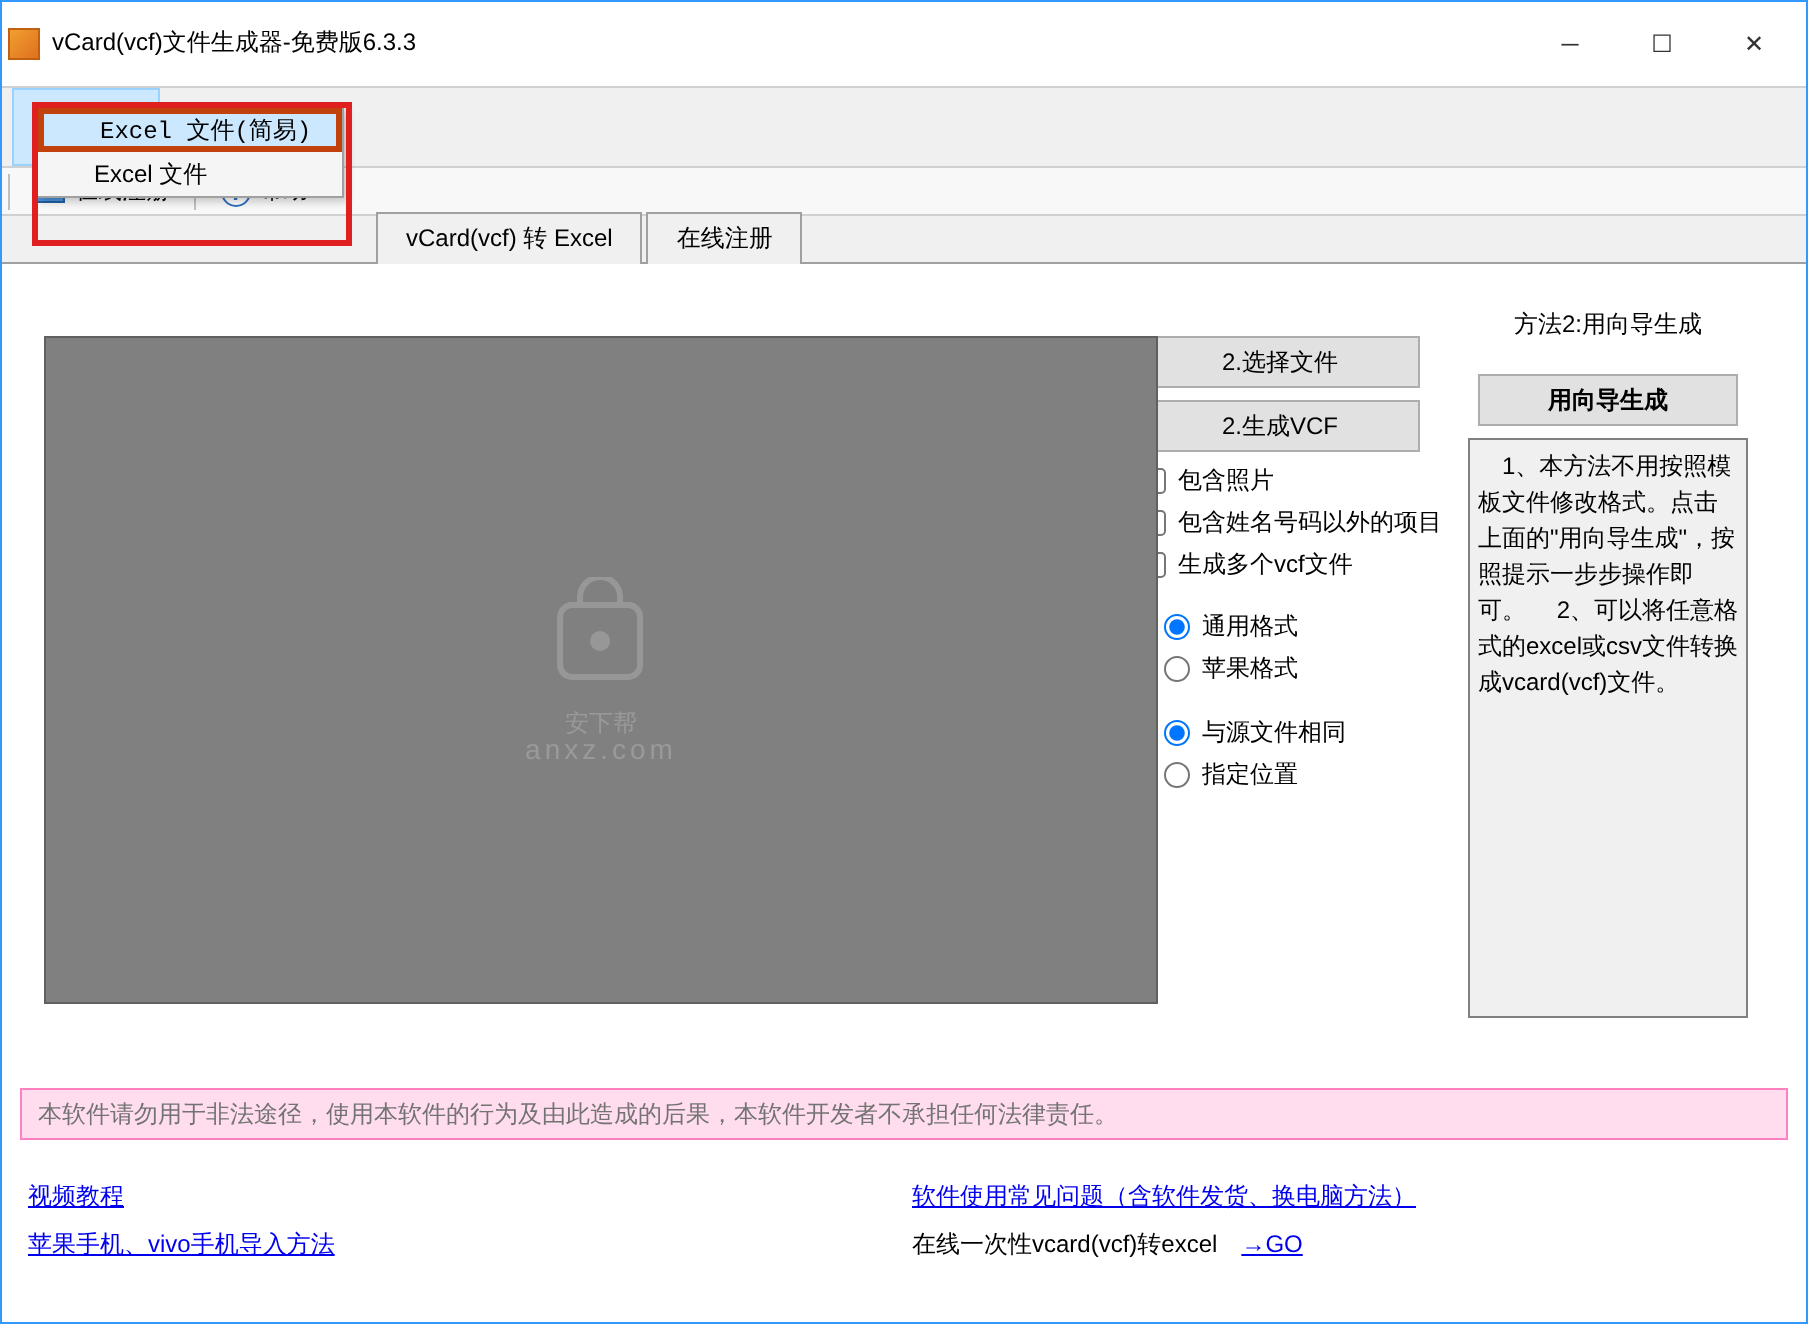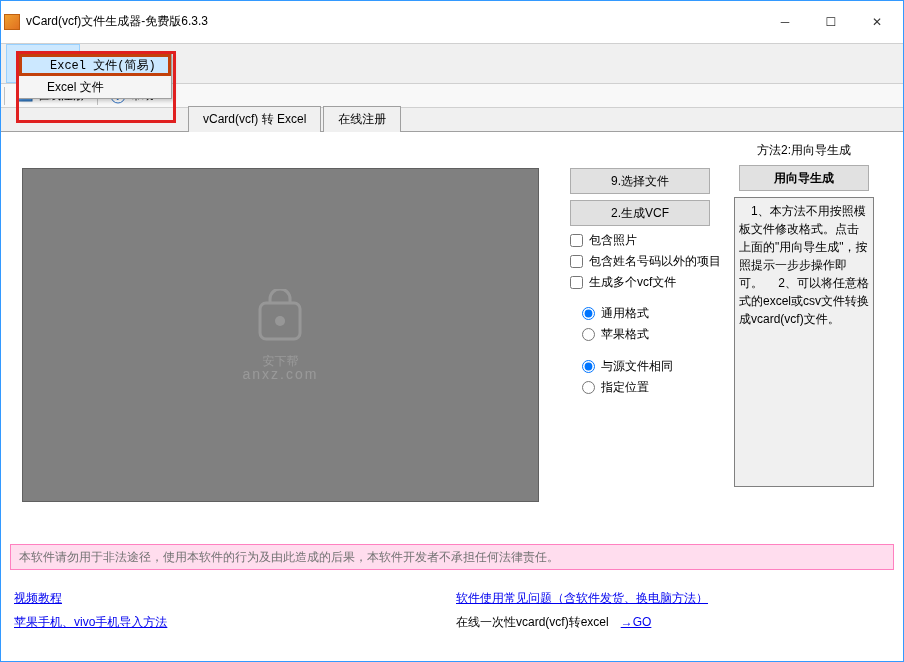--- a/index.html
+++ b/index.html
@@ -24,34 +24,34 @@
 .toolbar .tbtn { display: flex; align-items: center; gap: 4px; padding: 0 4px; }
 .tbicon { width: 16px; height: 16px; display: inline-block; }
 .tbsep { width: 1px; height: 18px; background: #c0c0c0; margin: 0 4px; }
 
 .tabstrip { height: 24px; background: #f0f0f0; border-bottom: 1px solid #a0a0a0; display: flex; align-items: flex-end; padding-left: 188px; }
 .tab { padding: 4px 14px; border: 1px solid #a0a0a0; border-bottom: none; background: #f0f0f0; margin-right: 2px; position: relative; top: 1px; }
 
 .mainrow { display: flex; height: 402px; }
 
 .leftpanel { width: 552px; padding: 10px; position: relative; }
-.preview { position: absolute; top: 36px; left: 22px; width: 517px; height: 334px; background: #808080; border: 1px solid #606060; }
+.preview { position: absolute; top: 36px; left: 22px; width: 557px; height: 334px; background: #808080; border: 1px solid #606060; }
 .watermark { position: absolute; top: 50%; left: 50%; transform: translate(-50%,-50%); color: rgba(255,255,255,0.2); font-size: 40px; pointer-events: none; text-align: center; line-height: 1; }
 .watermark .sub { font-size: 14px; letter-spacing: 2px; }
 
 .midpanel { width: 176px; padding-top: 36px; }
 .mbtn { display: block; width: 140px; height: 26px; margin: 0 auto 6px; background: #e1e1e1; border: 1px solid #adadad; text-align: center; line-height: 24px; }
 .chk { display: flex; align-items: center; gap: 6px; margin: 4px 0 4px 18px; }
 .chk input { width: 13px; height: 13px; }
 .radiogroup { margin: 14px 0 15px 18px; }
 .radiotitle { margin: 10px 0 4px 18px; }
 .rad { display: flex; align-items: center; gap: 6px; margin: 4px 0 4px 30px; }
 
 .rightpanel { width: 158px; padding: 6px 10px 6px 4px; }
-.method2title { text-align: center; margin: 4px 0; }
+.method2title { text-align: center; margin: 16px 0; }
 .wizbtn { display: block; width: 130px; height: 26px; margin: 6px auto; background: #e1e1e1; border: 1px solid #adadad; text-align: center; line-height: 24px; font-weight: bold; }
 .infobox { width: 140px; height: 290px; margin: 4px auto 0; border: 1px solid #808080; padding: 4px; background: #f0f0f0; line-height: 1.5; overflow: hidden; }
 
 .pinkbar { height: 26px; background: #ffddee; border: 1px solid #ff80c0; margin: 10px 10px 4px; display: flex; align-items: center; padding: 0 8px; color: #737373; }
 
 .linksrow { display: flex; padding: 12px 14px 6px; gap: 8px; }
 .linkscol { flex: 1; line-height: 2; }
 .linksrow a { color: #0000ee; text-decoration: underline; cursor: pointer; }
 .go { color: #ff0080; text-decoration: underline; cursor: pointer; }
 
@@ -116,21 +116,21 @@
             <path d="M20 14v-4a10 10 0 0 1 20 0v4" fill="none" stroke="#fff" stroke-width="3"></path>
             <circle cx="30" cy="32" r="5" fill="#fff"></circle>
           </svg>
         <div>安下帮</div>
         <div class="sub">anxz.com</div>
       </div>
     </div>
   </div>
 
   <div class="midpanel">
-    <button class="mbtn">9.选择文件</button>
+    <button class="mbtn">2.选择文件</button>
     <button class="mbtn">2.生成VCF</button>
     <label class="chk">
         <input type="checkbox" style="">
         <span>包含照片</span>
       </label>
     <label class="chk">
         <input type="checkbox" style="">
         <span>包含姓名号码以外的项目</span>
       </label>
     <label class="chk">

